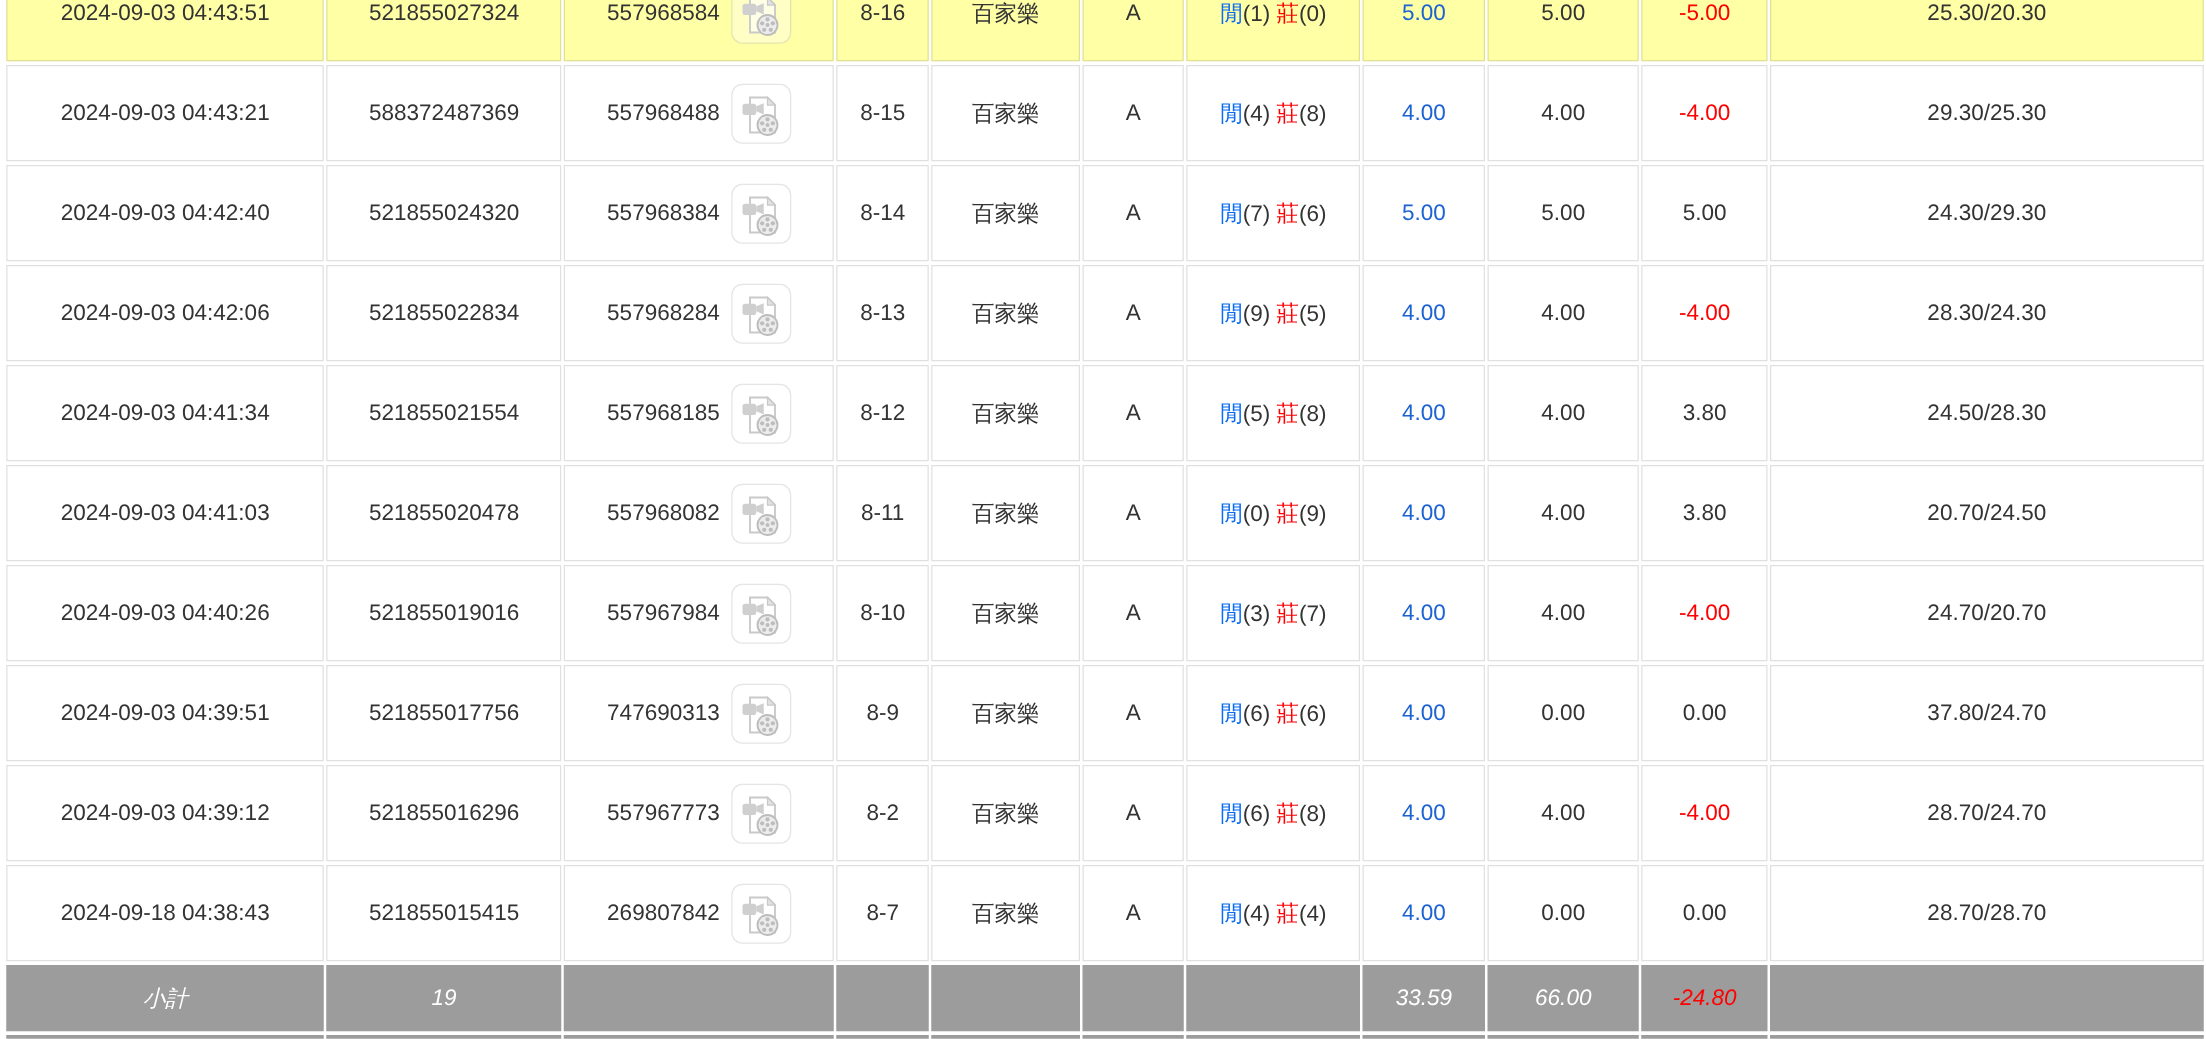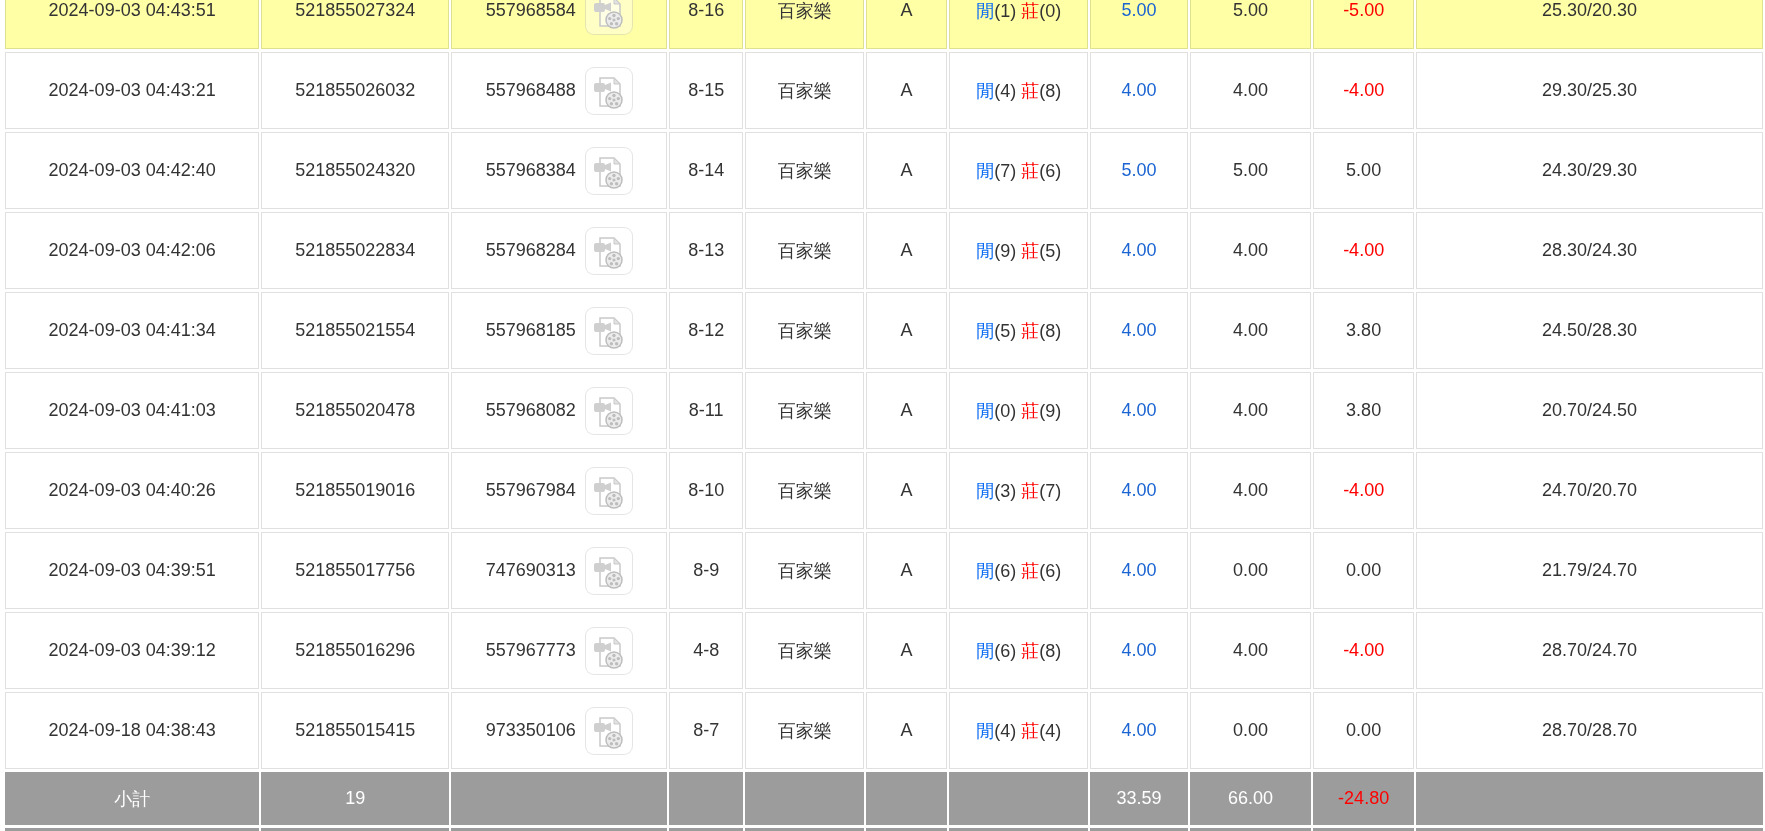--- a/index.html
+++ b/index.html
@@ -12,21 +12,21 @@
   td{
     box-sizing:border-box;text-align:center;vertical-align:middle;
     font-size:18px;color:var(--text,#333);white-space:nowrap;overflow:hidden;
   }
   tbody.data td{background:#fff;border:1px solid rgba(0,0,0,0.12);height:77px;}
   tbody.data tr.hl td{background:var(--highlight,#ffffa6);}
   .p-label{color:var(--player-blue,#0c6cf2);}
   .b-label{color:var(--banker-red,#ff0000);}
   .amt-blue{color:var(--amount-blue,#1b64d2);}
   .neg{color:var(--negative-red,#ff0000);}
-  tr.summary td{background:var(--summary-bg,#9c9c9c);color:var(--summary-text,#fff);height:53px;border:none;}
+  tr.summary td{background:var(--summary-bg,#9c9c9c);color:var(--summary-text,#fff);height:53px;border:none;font-style:italic;}
   tr.total td{background:var(--summary-bg,#9c9c9c);height:75px;border:none;}
   tr.summary td.neg{color:var(--negative-red,#ff0000);}
   .vbtn{
     display:inline-block;vertical-align:middle;margin-left:9px;width:48px;height:48px;
     border:1px solid rgba(0,0,0,0.10);border-radius:9px;background:rgba(255,255,255,0.35);
     padding:0;cursor:pointer;
   }
   .vbtn svg{display:block;margin:2px auto 0;}
 </style>
 </head>
@@ -68,21 +68,21 @@
           <td>百家樂</td>
           <td>A</td>
           <td><span class="p-label">閒</span>(1) <span class="b-label">莊</span>(0)</td>
           <td class="amt-blue">5.00</td>
           <td>5.00</td>
           <td class="neg">-5.00</td>
           <td>25.30/20.30</td>
         </tr>
         <tr>
           <td>2024-09-03 04:43:21</td>
-          <td>521855026032</td>
+          <td>588372487369</td>
           <td><span>557968488</span><button class="vbtn"><svg width="42" height="44" viewBox="0 0 42 44">
                 <path d="M12 8 h14 l6 6 v22 h-20 z" fill="rgba(255,255,255,0.55)" stroke="#c9c9c9" stroke-width="1.5"></path>
                 <path d="M26 8 l6 6 h-6 z" fill="#e2e2e2" stroke="#c9c9c9" stroke-width="1"></path>
                 <rect x="6" y="13" width="11" height="9" rx="2" fill="#cfcfcf"></rect>
                 <path d="M17 15 l6 -2.5 v9 l-6 -2.5 z" fill="#cfcfcf"></path>
                 <circle cx="26" cy="30" r="8" fill="#ececec" stroke="#bdbdbd" stroke-width="1.5"></circle>
                 <circle cx="26" cy="30" r="1.6" fill="#bdbdbd"></circle>
                 <circle cx="26" cy="25.5" r="1.7" fill="#bdbdbd"></circle>
                 <circle cx="30.3" cy="28.6" r="1.7" fill="#bdbdbd"></circle>
                 <circle cx="28.6" cy="33.8" r="1.7" fill="#bdbdbd"></circle>
@@ -239,51 +239,51 @@
                 <circle cx="23.4" cy="33.8" r="1.7" fill="#bdbdbd"></circle>
                 <circle cx="21.7" cy="28.6" r="1.7" fill="#bdbdbd"></circle>
               </svg></button></td>
           <td>8-9</td>
           <td>百家樂</td>
           <td>A</td>
           <td><span class="p-label">閒</span>(6) <span class="b-label">莊</span>(6)</td>
           <td class="amt-blue">4.00</td>
           <td>0.00</td>
           <td>0.00</td>
-          <td>21.79/24.70</td>
+          <td>37.80/24.70</td>
         </tr>
         <tr>
           <td>2024-09-03 04:39:12</td>
           <td>521855016296</td>
           <td><span>557967773</span><button class="vbtn"><svg width="42" height="44" viewBox="0 0 42 44">
                 <path d="M12 8 h14 l6 6 v22 h-20 z" fill="rgba(255,255,255,0.55)" stroke="#c9c9c9" stroke-width="1.5"></path>
                 <path d="M26 8 l6 6 h-6 z" fill="#e2e2e2" stroke="#c9c9c9" stroke-width="1"></path>
                 <rect x="6" y="13" width="11" height="9" rx="2" fill="#cfcfcf"></rect>
                 <path d="M17 15 l6 -2.5 v9 l-6 -2.5 z" fill="#cfcfcf"></path>
                 <circle cx="26" cy="30" r="8" fill="#ececec" stroke="#bdbdbd" stroke-width="1.5"></circle>
                 <circle cx="26" cy="30" r="1.6" fill="#bdbdbd"></circle>
                 <circle cx="26" cy="25.5" r="1.7" fill="#bdbdbd"></circle>
                 <circle cx="30.3" cy="28.6" r="1.7" fill="#bdbdbd"></circle>
                 <circle cx="28.6" cy="33.8" r="1.7" fill="#bdbdbd"></circle>
                 <circle cx="23.4" cy="33.8" r="1.7" fill="#bdbdbd"></circle>
                 <circle cx="21.7" cy="28.6" r="1.7" fill="#bdbdbd"></circle>
               </svg></button></td>
-          <td>4-8</td>
+          <td>8-2</td>
           <td>百家樂</td>
           <td>A</td>
           <td><span class="p-label">閒</span>(6) <span class="b-label">莊</span>(8)</td>
           <td class="amt-blue">4.00</td>
           <td>4.00</td>
           <td class="neg">-4.00</td>
           <td>28.70/24.70</td>
         </tr>
         <tr>
           <td>2024-09-18 04:38:43</td>
           <td>521855015415</td>
-          <td><span>973350106</span><button class="vbtn"><svg width="42" height="44" viewBox="0 0 42 44">
+          <td><span>269807842</span><button class="vbtn"><svg width="42" height="44" viewBox="0 0 42 44">
                 <path d="M12 8 h14 l6 6 v22 h-20 z" fill="rgba(255,255,255,0.55)" stroke="#c9c9c9" stroke-width="1.5"></path>
                 <path d="M26 8 l6 6 h-6 z" fill="#e2e2e2" stroke="#c9c9c9" stroke-width="1"></path>
                 <rect x="6" y="13" width="11" height="9" rx="2" fill="#cfcfcf"></rect>
                 <path d="M17 15 l6 -2.5 v9 l-6 -2.5 z" fill="#cfcfcf"></path>
                 <circle cx="26" cy="30" r="8" fill="#ececec" stroke="#bdbdbd" stroke-width="1.5"></circle>
                 <circle cx="26" cy="30" r="1.6" fill="#bdbdbd"></circle>
                 <circle cx="26" cy="25.5" r="1.7" fill="#bdbdbd"></circle>
                 <circle cx="30.3" cy="28.6" r="1.7" fill="#bdbdbd"></circle>
                 <circle cx="28.6" cy="33.8" r="1.7" fill="#bdbdbd"></circle>
                 <circle cx="23.4" cy="33.8" r="1.7" fill="#bdbdbd"></circle>

